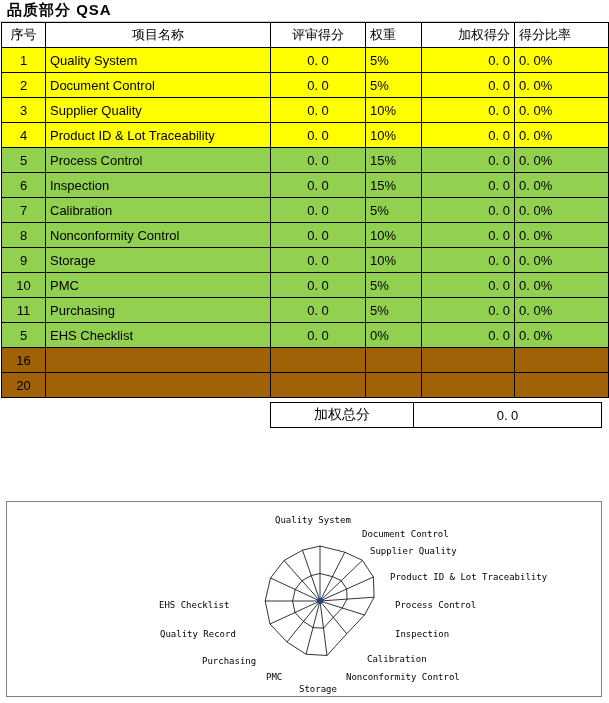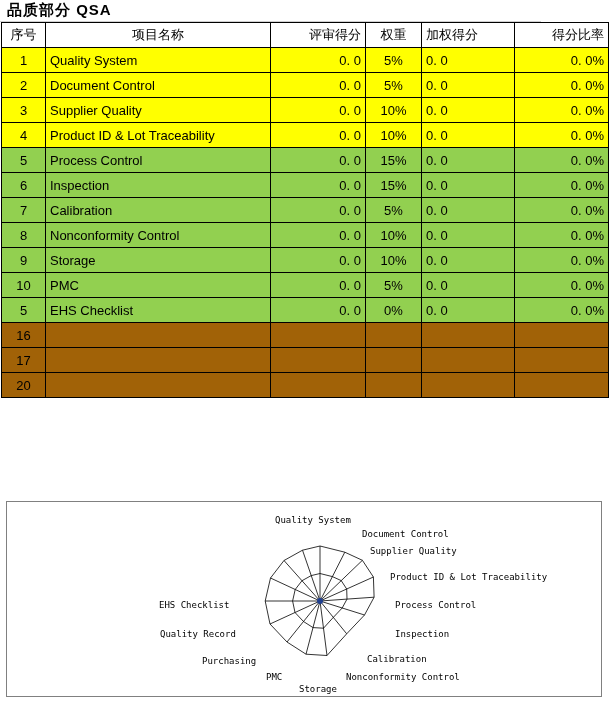--- a/index.html
+++ b/index.html
@@ -50,24 +50,24 @@
     height: 25px;
     padding: 0 4px;
     box-sizing: border-box;
     font-weight: normal;
     font-size: 13px;
     overflow: hidden;
     white-space: nowrap;
   }
   .c-no    { width: 44px;  text-align: center; }
   .c-name  { width: 225px; text-align: left; padding-left: 7px; margin-left: 35px; }
-  .c-score { width: 95px;  text-align: right; }
-  .c-wt    { width: 56px;  text-align: center; }
-  .c-wscore{ width: 93px;  text-align: left; }
-  .c-ratio { width: 94px;  text-align: right; }
+  .c-score { width: 95px;  text-align: center; }
+  .c-wt    { width: 56px;  text-align: left; }
+  .c-wscore{ width: 93px;  text-align: right; }
+  .c-ratio { width: 94px;  text-align: left; }
 
   thead td {
     text-align: center;
     background: #ffffff;
     font-size: 13.5px;
   }
   .row-yellow td { background: #ffff00; }
   .row-green  td { background: #92d050; }
   .row-empty  td { background: #a16207; }
 
@@ -221,54 +221,59 @@
       </tr>
       <tr class="row-green">
         <td class="c-no">10</td>
         <td class="c-name">PMC</td>
         <td class="c-score">0. 0</td>
         <td class="c-wt">5%</td>
         <td class="c-wscore">0. 0</td>
         <td class="c-ratio">0. 0%</td>
       </tr>
       <tr class="row-green">
+        <td class="c-no">11</td>
+        <td class="c-name">Purchasing</td>
+        <td class="c-score">0. 0</td>
+        <td class="c-wt">5%</td>
+        <td class="c-wscore">0. 0</td>
+        <td class="c-ratio">0. 0%</td>
+      </tr>
+      <tr class="row-green">
         <td class="c-no">5</td>
         <td class="c-name">EHS Checklist</td>
         <td class="c-score">0. 0</td>
         <td class="c-wt">0%</td>
         <td class="c-wscore">0. 0</td>
         <td class="c-ratio">0. 0%</td>
       </tr>
       <tr class="row-empty">
         <td class="c-no">16</td>
         <td class="c-name"></td>
         <td class="c-score"></td>
         <td class="c-wt"></td>
         <td class="c-wscore"></td>
         <td class="c-ratio"></td>
       </tr>
       <tr class="row-empty">
-        <td class="c-no">17</td>
-        <td class="c-name"></td>
-        <td class="c-score"></td>
-        <td class="c-wt"></td>
-        <td class="c-wscore"></td>
-        <td class="c-ratio"></td>
-      </tr>
-      <tr class="row-empty">
         <td class="c-no">20</td>
         <td class="c-name"></td>
         <td class="c-score"></td>
         <td class="c-wt"></td>
         <td class="c-wscore"></td>
         <td class="c-ratio"></td>
       </tr>
     </tbody>
   </table>
 
+  <div class="total-wrap">
+    <div class="total-spacer"></div>
+    <div class="total-label">加权总分</div>
+    <div class="total-value">0. 0</div>
+  </div>
 
   <div class="chart-box">
     <svg width="594" height="194" viewBox="0 0 594 194">
 
       <g fill="none" stroke="#000000" stroke-width="0.8">
 
         <polygon points="313,44 337.4,49.6 355.9,66.2 363.4,89.7 357.5,114.0 340.0,131.3 315.9,136.1 293.1,126.8 278.6,107.2 278.6,90.8 293.1,71.2 " stroke="#000000" stroke-width="0.8" fill="none" opacity="0"></polygon>
 
         <line x1="313" y1="99" x2="313.0" y2="44.0"></line>
         <line x1="313" y1="99" x2="337.8" y2="50.2"></line>

